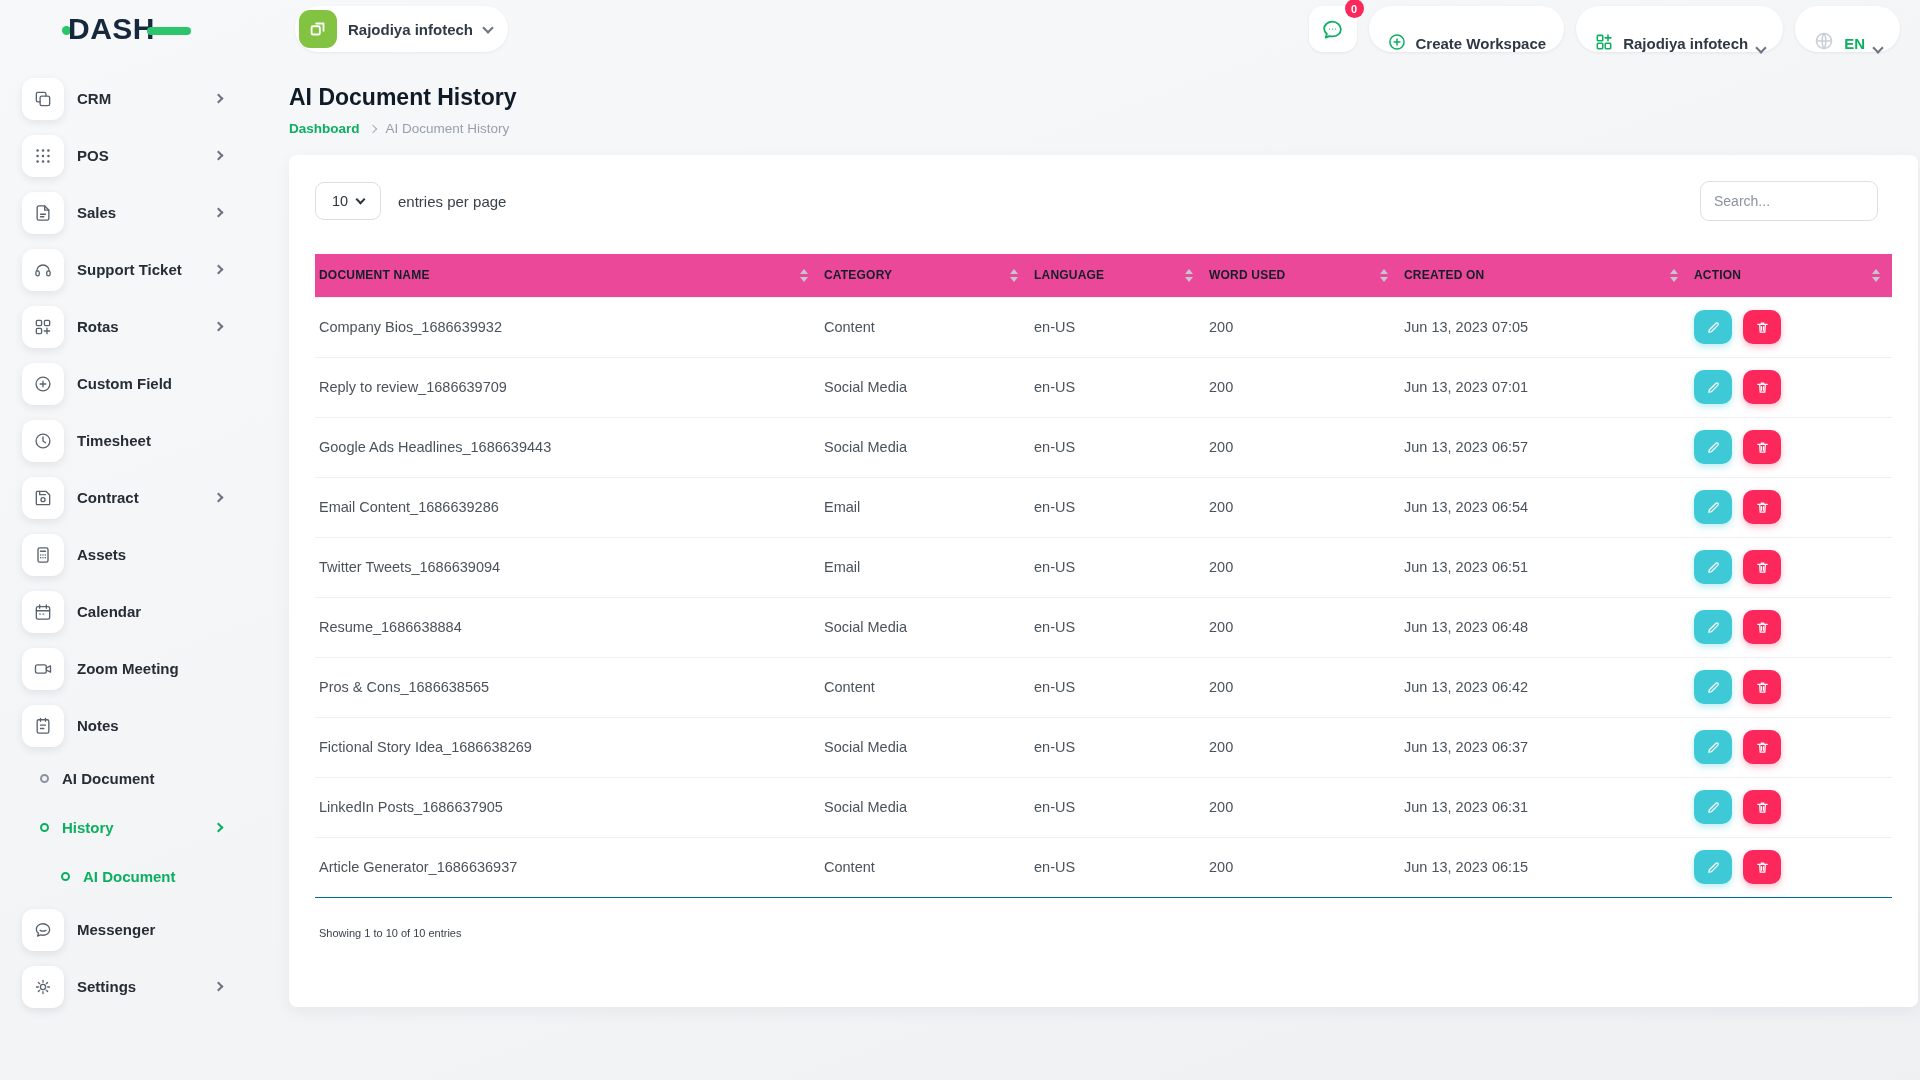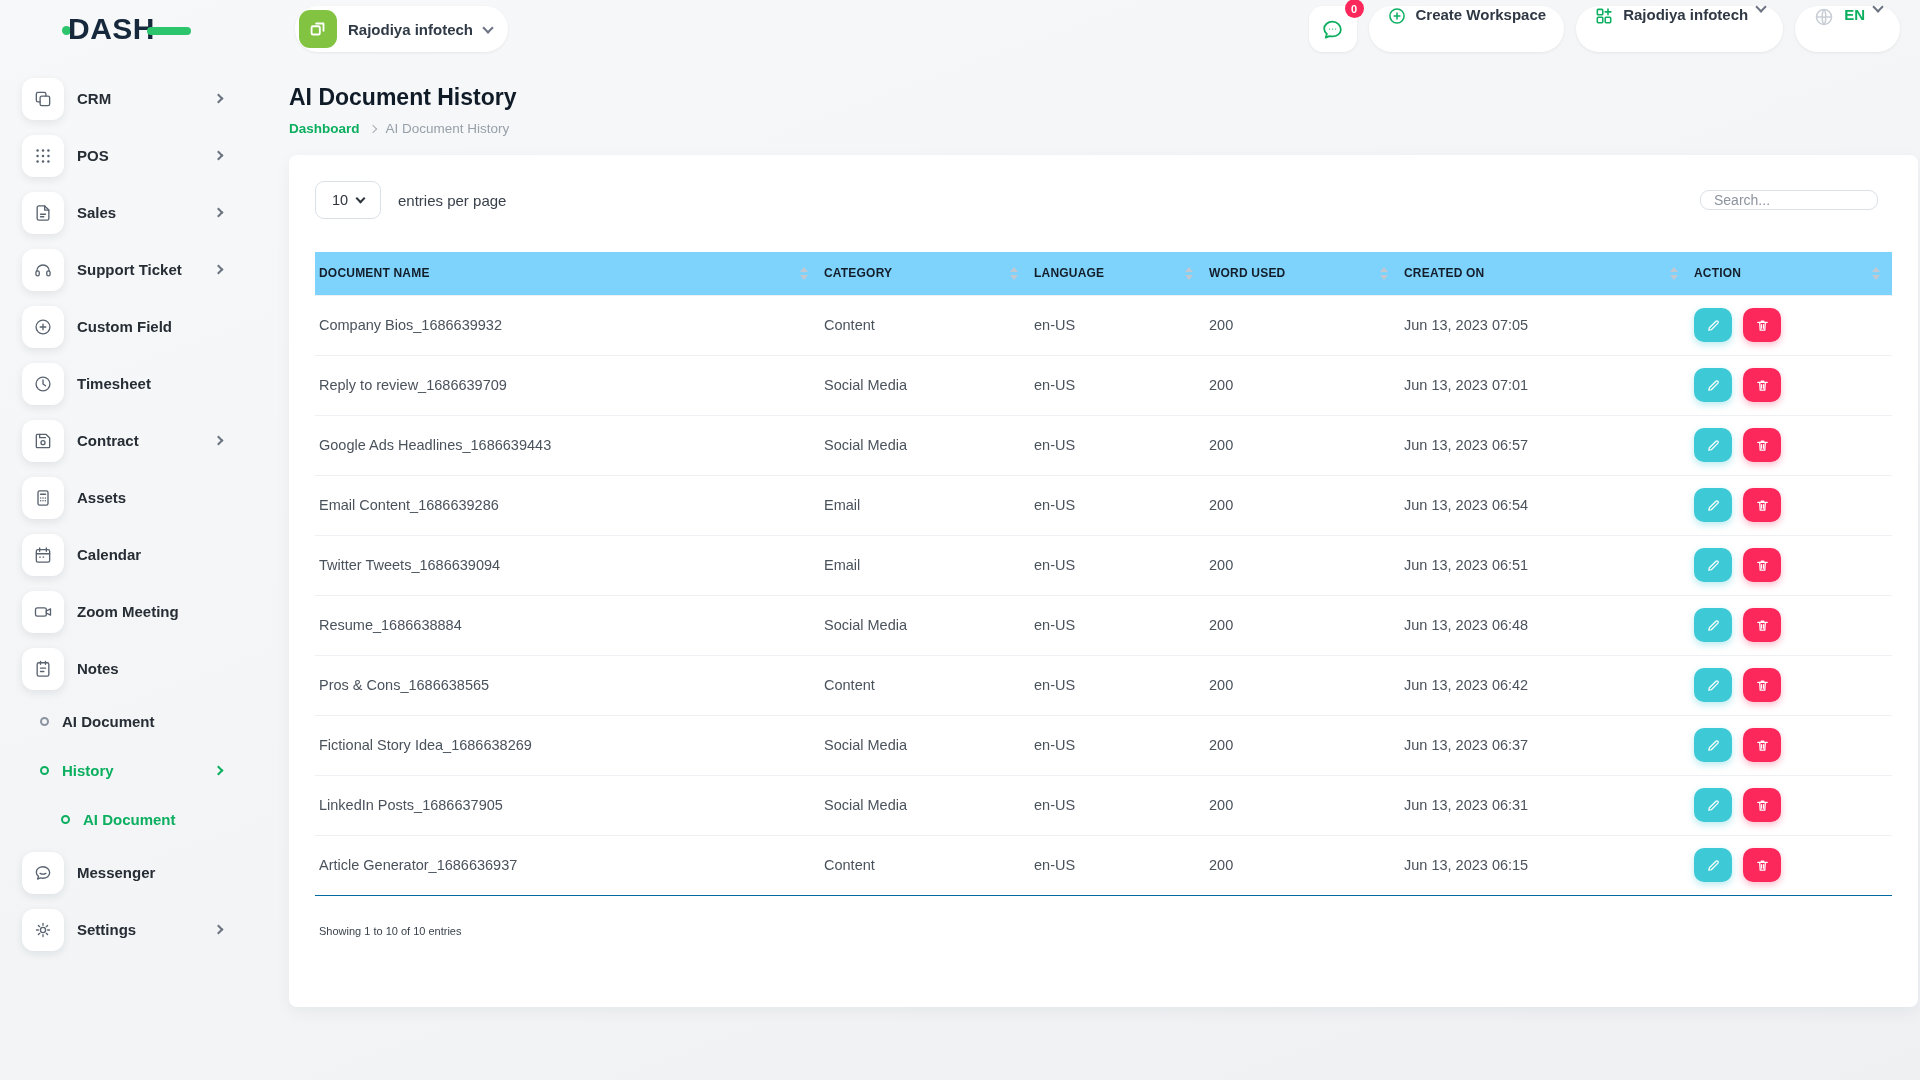--- a/index.html
+++ b/index.html
@@ -16,21 +16,21 @@
   .logo { display:flex; align-items:center; cursor:pointer;justify-content:center; }
   .logo-dot { width:9px; height:9px; border-radius:50%; background:var(--logo-green); margin-right:-3px; margin-top:3px; }
   .logo-text { font-size:30px; font-weight:800; letter-spacing:.5px; color:#16283c; line-height:1; }
   .logo-bar { width:44px; height:8px; border-radius:5px; background:var(--logo-green); margin-left:-8px; margin-top:4px; }
   .ws-pill { margin-left:55px; height:46px; background:#fff; border-radius:24px; display:flex; align-items:center; gap:11px; padding:4px 16px 4px 4px; box-shadow:0 1px 3px rgba(16,24,40,.07); cursor:pointer; }
   .ws-avatar { width:38px; height:38px; border-radius:11px; background:var(--avatar-green); display:flex; align-items:center; justify-content:center; }
   .pill-label { font-size:15px; font-weight:600; color:#303a46; }
   .top-right { margin-left:auto; display:flex; align-items:center; gap:12px; padding-right:20px; }
   .icon-btn { position:relative; width:48px; height:46px; background:#fff; border-radius:14px; display:flex; align-items:center; justify-content:center; box-shadow:0 1px 3px rgba(16,24,40,.07); cursor:pointer; }
   .badge { position:absolute; top:-7px; right:-7px; min-width:19px; height:19px; border-radius:10px; background:var(--pink); color:#fff; font-size:11px; font-weight:700; display:flex; align-items:center; justify-content:center; padding:0 5px; }
-  .pill-btn { height:46px; background:#fff; border-radius:23px; display:flex; align-items:flex-start; gap:9px; padding:0 18px; box-shadow:0 1px 3px rgba(16,24,40,.07); font-size:15px; font-weight:600; color:#2f3844; cursor:pointer; }
+  .pill-btn { height:46px; background:#fff; border-radius:23px; display:flex; align-items:flex-end; gap:9px; padding:0 18px; box-shadow:0 1px 3px rgba(16,24,40,.07); font-size:15px; font-weight:600; color:#2f3844; cursor:pointer; }
   .lang-en { color:var(--green); font-weight:700; }
   .chev { width:8px; height:8px; border-right:2px solid #6b7480; border-bottom:2px solid #6b7480; display:inline-block; flex:0 0 auto; }
   .chev.down  { transform:rotate(45deg); margin-top:-3px; }
   .chev.right { transform:rotate(-45deg); }
   .chev.white { border-color:#fff; }
   .chev.green { border-color:var(--green); }
   
   .sidebar { position:fixed; top:58px; left:0; bottom:17px; width:240px; padding-top:12px; overflow:hidden; }
   .side-item { display:flex; align-items:center; height:57px; padding-left:22px; cursor:pointer; }
   .icon-card { width:42px; height:42px; background:#fff; border-radius:12px; box-shadow:0 3px 8px rgba(25,39,62,.09); display:flex; align-items:center; justify-content:center; color:#59626f; flex:0 0 auto; }
@@ -51,25 +51,25 @@
   .page-title { font-size:23px; font-weight:700; color:#101b28; margin:0; }
   .breadcrumb { display:flex; align-items:center; gap:10px; margin-top:10px; font-size:13.5px; }
   .bc-home { color:var(--green); font-weight:600; cursor:pointer; }
   .bc-sep { width:6px; height:6px; border-right:1.8px solid #a6adb6; border-bottom:1.8px solid #a6adb6; transform:rotate(-45deg); margin-top:1px; }
   .bc-current { color:#98a0aa; }
   .card { margin:19px 2px 0 49px; width:1629px; min-height:852px; background:#fff; border-radius:8px; box-shadow:0 5px 16px rgba(25,39,62,.05); padding:26px 26px 0; }
   .controls { display:flex; align-items:center; }
   .entries-select { width:66px; height:38px; border:1px solid #dbe0e6; border-radius:9px; display:flex; align-items:center; justify-content:center; gap:9px; font-size:14.5px; color:#2e353d; background:#fff; cursor:pointer; }
   .sel-chev { width:7px; height:7px; border-right:2px solid #2e353d; border-bottom:2px solid #2e353d; transform:rotate(45deg); margin-top:-3px; }
   .entries-label { margin-left:17px; font-size:15px; color:#39414b; }
-  .search-input { margin-left:auto; margin-right:14px; width:178px; height:20px; border:1px solid #dbe0e6; border-radius:9px; padding:0 13px; font-size:14px; color:#333; outline:none; font-family:inherit; background:#fff; }
+  .search-input { margin-left:auto; margin-right:14px; width:178px; height:40px; border:1px solid #dbe0e6; border-radius:9px; padding:0 13px; font-size:14px; color:#333; outline:none; font-family:inherit; background:#fff; }
   .search-input::placeholder { color:#8b939e; }
   
   table { width:100%; border-collapse:collapse; table-layout:fixed; margin-top:33px; }
-  thead th { background:#7dd3fc; height:43px; text-align:left; font-size:12px; font-weight:700; color:#141e2b; letter-spacing:.2px; padding:0 8px 0 4px; cursor:pointer; }
+  thead th { background:#ec4899; height:43px; text-align:left; font-size:12px; font-weight:700; color:#141e2b; letter-spacing:.2px; padding:0 8px 0 4px; cursor:pointer; }
   .th-inner { display:flex; align-items:center; }
   .sort { display:flex; flex-direction:column; gap:3px; margin-left:auto; padding-right:4px; }
   .sort i { display:block; width:0; height:0; border-left:4.5px solid transparent; border-right:4.5px solid transparent; }
   .sort .up { border-bottom:5px solid #c3c8d0; }
   .sort .dn { border-top:5px solid #c3c8d0; }
   tbody td { height:60px; border-top:1px solid #eef0f3; font-size:14.5px; color:#4a525c; padding:0 8px 0 4px; }
   tbody tr:last-child td { border-bottom:1px solid #0369a1; }
   .act-btn { width:38px; height:34px; border:none; border-radius:10px; display:inline-flex; align-items:center; justify-content:center; cursor:pointer; vertical-align:middle; }
   .act-edit { background:var(--teal); margin-right:11px; box-shadow:0 3px 7px rgba(62,201,214,.35); }
   .act-del  { background:var(--pink); box-shadow:0 3px 7px rgba(252,39,90,.3); }
@@ -179,20 +179,32 @@
       </div>
       <div class="side-item lvl0">
         <span class="icon-card">
           <svg width="20" height="20" viewBox="0 0 24 24" fill="none" stroke="currentColor" stroke-width="1.6" stroke-linecap="round" stroke-linejoin="round">
             <path d="M4.5 13.5a7.5 7.5 0 0 1 15 0"></path>
             <rect x="3.5" y="13" width="4" height="6" rx="2"></rect>
             <rect x="16.5" y="13" width="4" height="6" rx="2"></rect>
           </svg>
         </span>
         <span class="side-label">Support Ticket</span>
+        <span class="chev right"></span>
+      </div>
+      <div class="side-item lvl0">
+        <span class="icon-card">
+          <svg width="20" height="20" viewBox="0 0 24 24" fill="none" stroke="currentColor" stroke-width="1.6" stroke-linecap="round" stroke-linejoin="round">
+            <rect x="4" y="4" width="6.3" height="6.3" rx="1.3"></rect>
+            <rect x="13.7" y="4" width="6.3" height="6.3" rx="1.3"></rect>
+            <rect x="4" y="13.7" width="6.3" height="6.3" rx="1.3"></rect>
+            <path d="M16.8 13.5v6.5M13.5 16.8H20"></path>
+          </svg>
+        </span>
+        <span class="side-label">Rotas</span>
         <span class="chev right"></span>
       </div>
       <div class="side-item lvl0">
         <span class="icon-card">
           <svg width="20" height="20" viewBox="0 0 24 24" fill="none" stroke="currentColor" stroke-width="1.6" stroke-linecap="round" stroke-linejoin="round">
             <circle cx="12" cy="12" r="8.3"></circle>
             <path d="M12 8.6v6.8M8.6 12h6.8"></path>
           </svg>
         </span>
         <span class="side-label">Custom Field</span>

